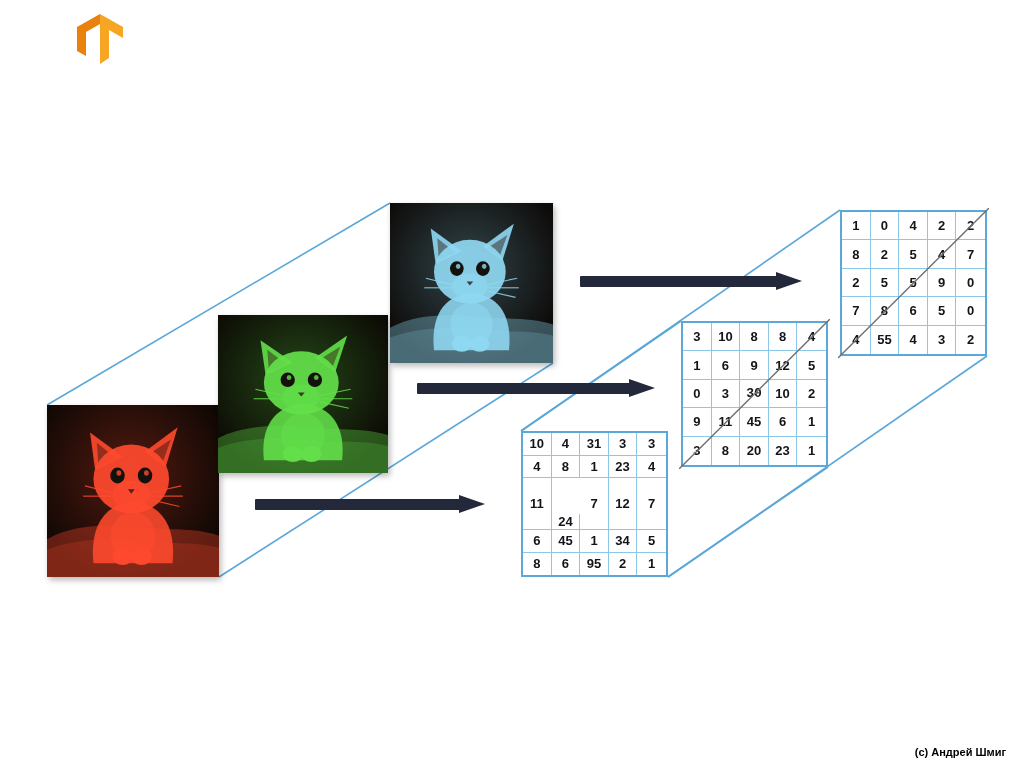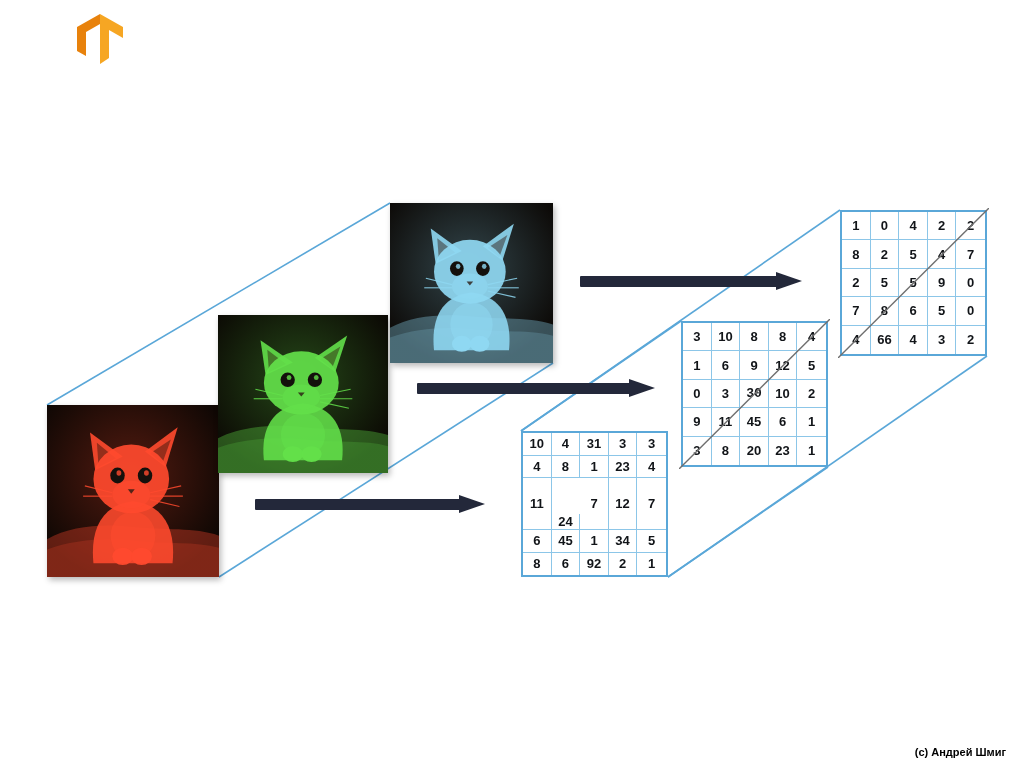--- a/index.html
+++ b/index.html
@@ -328,21 +328,21 @@
         <div class="cell" style="border-right-color: rgb(140, 198, 232); border-bottom-color: rgb(140, 198, 232);">7</div>
         <div class="cell" style="border-right-color: rgb(140, 198, 232); border-bottom-color: rgb(140, 198, 232);">12</div>
         <div class="cell" style="border-right-color: rgb(140, 198, 232); border-bottom-color: rgb(140, 198, 232);">7</div>
         <div class="cell" style="border-right-color: rgb(140, 198, 232); border-bottom-color: rgb(140, 198, 232);">6</div>
         <div class="cell" style="border-right-color: rgb(140, 198, 232); border-bottom-color: rgb(140, 198, 232);">45</div>
         <div class="cell" style="border-right-color: rgb(140, 198, 232); border-bottom-color: rgb(140, 198, 232);">1</div>
         <div class="cell" style="border-right-color: rgb(140, 198, 232); border-bottom-color: rgb(140, 198, 232);">34</div>
         <div class="cell" style="border-right-color: rgb(140, 198, 232); border-bottom-color: rgb(140, 198, 232);">5</div>
         <div class="cell" style="border-right-color: rgb(140, 198, 232); border-bottom-color: rgb(140, 198, 232);">8</div>
         <div class="cell" style="border-right-color: rgb(140, 198, 232); border-bottom-color: rgb(140, 198, 232);">6</div>
-        <div class="cell" style="border-right-color: rgb(140, 198, 232); border-bottom-color: rgb(140, 198, 232);">92</div>
+        <div class="cell" style="border-right-color: rgb(140, 198, 232); border-bottom-color: rgb(140, 198, 232);">95</div>
         <div class="cell" style="border-right-color: rgb(140, 198, 232); border-bottom-color: rgb(140, 198, 232);">2</div>
         <div class="cell" style="border-right-color: rgb(140, 198, 232); border-bottom-color: rgb(140, 198, 232);">1</div>
       </div>
       <div class="matrix" aria-label="Green channel pixel value matrix" style="left: 681px; top: 321px; width: 147px; height: 146px; border-color: rgb(90, 167, 216);">
         <div class="cell" style="border-right-color: rgb(140, 198, 232); border-bottom-color: rgb(140, 198, 232);">3</div>
         <div class="cell" style="border-right-color: rgb(140, 198, 232); border-bottom-color: rgb(140, 198, 232);">10</div>
         <div class="cell" style="border-right-color: rgb(140, 198, 232); border-bottom-color: rgb(140, 198, 232);">8</div>
         <div class="cell" style="border-right-color: rgb(140, 198, 232); border-bottom-color: rgb(140, 198, 232);">8</div>
         <div class="cell" style="border-right-color: rgb(140, 198, 232); border-bottom-color: rgb(140, 198, 232);">4</div>
         <div class="cell" style="border-right-color: rgb(140, 198, 232); border-bottom-color: rgb(140, 198, 232);">1</div>
@@ -384,21 +384,21 @@
         <div class="cell" style="border-right-color: rgb(140, 198, 232); border-bottom-color: rgb(140, 198, 232);">5</div>
         <div class="cell" style="border-right-color: rgb(140, 198, 232); border-bottom-color: rgb(140, 198, 232);">5</div>
         <div class="cell" style="border-right-color: rgb(140, 198, 232); border-bottom-color: rgb(140, 198, 232);">9</div>
         <div class="cell" style="border-right-color: rgb(140, 198, 232); border-bottom-color: rgb(140, 198, 232);">0</div>
         <div class="cell" style="border-right-color: rgb(140, 198, 232); border-bottom-color: rgb(140, 198, 232);">7</div>
         <div class="cell" style="border-right-color: rgb(140, 198, 232); border-bottom-color: rgb(140, 198, 232);">8</div>
         <div class="cell" style="border-right-color: rgb(140, 198, 232); border-bottom-color: rgb(140, 198, 232);">6</div>
         <div class="cell" style="border-right-color: rgb(140, 198, 232); border-bottom-color: rgb(140, 198, 232);">5</div>
         <div class="cell" style="border-right-color: rgb(140, 198, 232); border-bottom-color: rgb(140, 198, 232);">0</div>
         <div class="cell" style="border-right-color: rgb(140, 198, 232); border-bottom-color: rgb(140, 198, 232);">4</div>
-        <div class="cell" style="border-right-color: rgb(140, 198, 232); border-bottom-color: rgb(140, 198, 232);">66</div>
+        <div class="cell" style="border-right-color: rgb(140, 198, 232); border-bottom-color: rgb(140, 198, 232);">55</div>
         <div class="cell" style="border-right-color: rgb(140, 198, 232); border-bottom-color: rgb(140, 198, 232);">4</div>
         <div class="cell" style="border-right-color: rgb(140, 198, 232); border-bottom-color: rgb(140, 198, 232);">3</div>
         <div class="cell" style="border-right-color: rgb(140, 198, 232); border-bottom-color: rgb(140, 198, 232);">2</div>
       </div>
       <svg class="m-diag" width="151" height="150" style="left: 838px; top: 208px;">
         <line x1="0" y1="150" x2="151" y2="0" stroke="#6f6f6f" stroke-width="1.4"></line>
       </svg>
     </div>
 
 </div>

